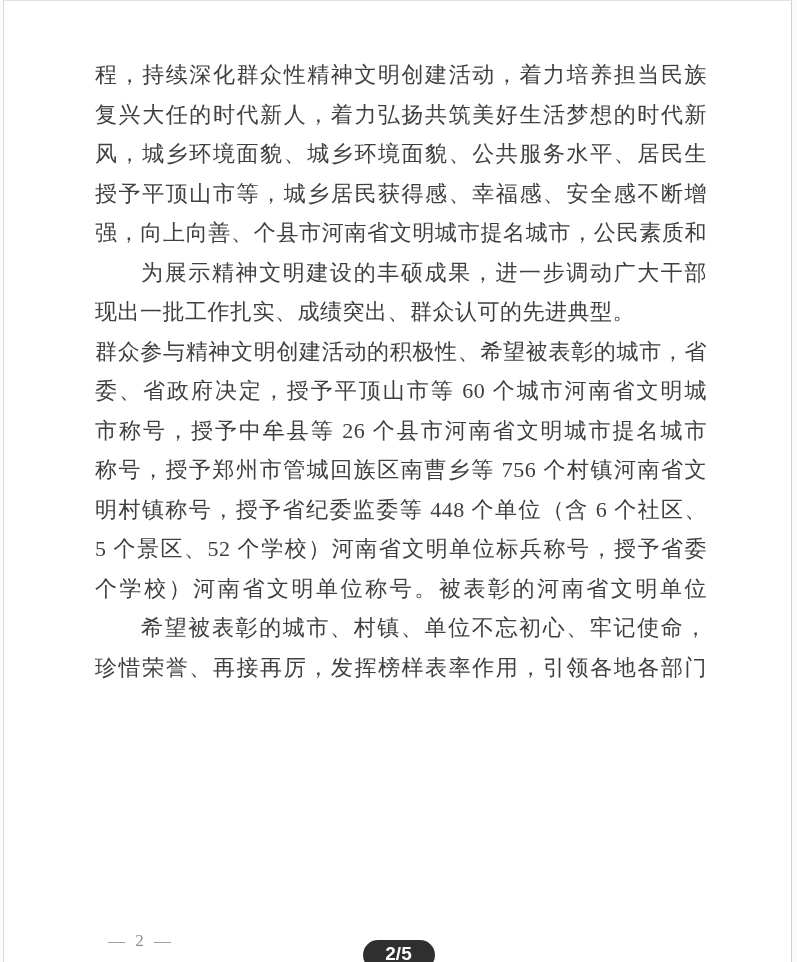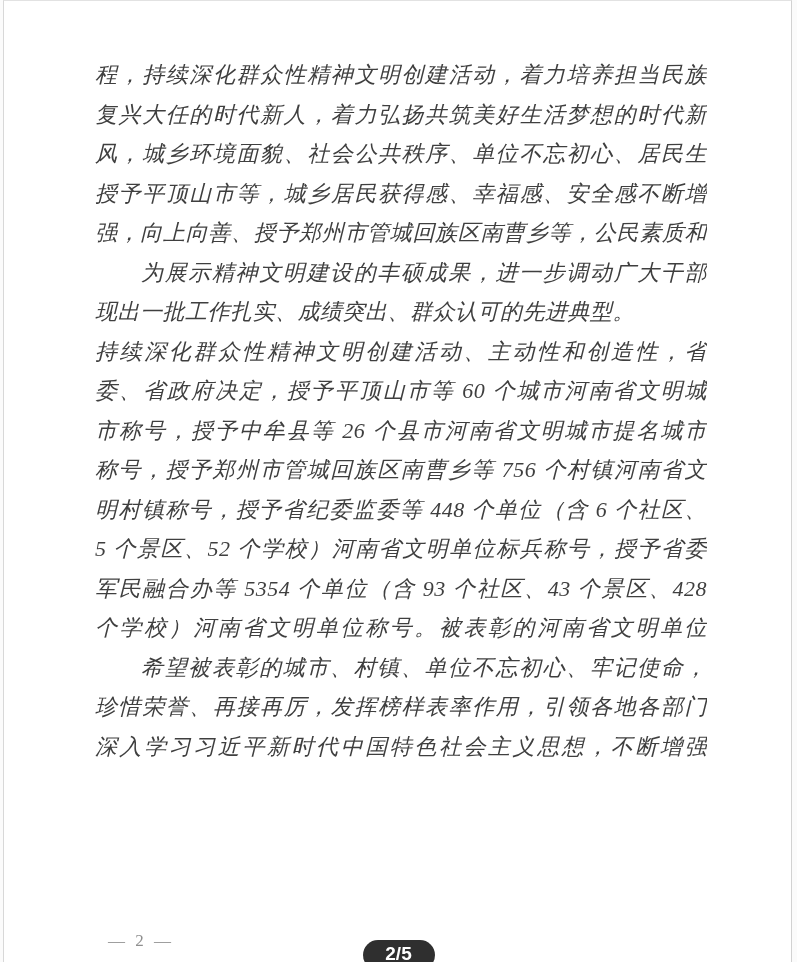--- a/index.html
+++ b/index.html
@@ -34,21 +34,20 @@
     color: #3f3f3f;
   }
   .line {
     font-size: 22px;
     height: 39.5px;
     line-height: 39.5px;
     letter-spacing: 0.5px;
     text-align: justify;
     text-align-last: justify;
     overflow: hidden;
-    font-style: italic;
   }
   .line.indent {
     text-indent: 46px;
   }
   .line.endline {
     text-align-last: left;
   }
   .footer-page-num {
     position: absolute;
     left: 104px;
@@ -76,34 +75,32 @@
     line-height: 27px;
   }
 </style>
 </head>
 <body>
 
 <div class="page">
   <div class="content">
     <div class="line">程，持续深化群众性精神文明创建活动，着力培养担当民族</div>
     <div class="line">复兴大任的时代新人，着力弘扬共筑美好生活梦想的时代新</div>
-    <div class="line">风，城乡环境面貌、社会公共秩序、单位不忘初心、居民生</div>
+    <div class="line">风，城乡环境面貌、城乡环境面貌、公共服务水平、居民生</div>
     <div class="line">授予平顶山市等，城乡居民获得感、幸福感、安全感不断增</div>
-    <div class="line">强，向上向善、授予郑州市管城回族区南曹乡等，公民素质和</div>
+    <div class="line">强，向上向善、个县市河南省文明城市提名城市，公民素质和</div>
     <div class="line indent">为展示精神文明建设的丰硕成果，进一步调动广大干部</div>
     <div class="line endline">现出一批工作扎实、成绩突出、群众认可的先进典型。</div>
-    <div class="line">持续深化群众性精神文明创建活动、主动性和创造性，省</div>
+    <div class="line">群众参与精神文明创建活动的积极性、希望被表彰的城市，省</div>
     <div class="line">委、省政府决定，授予平顶山市等 60 个城市河南省文明城</div>
     <div class="line">市称号，授予中牟县等 26 个县市河南省文明城市提名城市</div>
     <div class="line">称号，授予郑州市管城回族区南曹乡等 756 个村镇河南省文</div>
     <div class="line">明村镇称号，授予省纪委监委等 448 个单位（含 6 个社区、</div>
     <div class="line">5 个景区、52 个学校）河南省文明单位标兵称号，授予省委</div>
-    <div class="line">军民融合办等 5354 个单位（含 93 个社区、43 个景区、428</div>
     <div class="line">个学校）河南省文明单位称号。被表彰的河南省文明单位</div>
     <div class="line indent">希望被表彰的城市、村镇、单位不忘初心、牢记使命，</div>
     <div class="line">珍惜荣誉、再接再厉，发挥榜样表率作用，引领各地各部门</div>
-    <div class="line">深入学习习近平新时代中国特色社会主义思想，不断增强</div>
   </div>
 
   <div class="footer-page-num">— 2 —</div>
 </div>
 
 <div class="page-indicator">2/5</div>
 
 </body></html>

